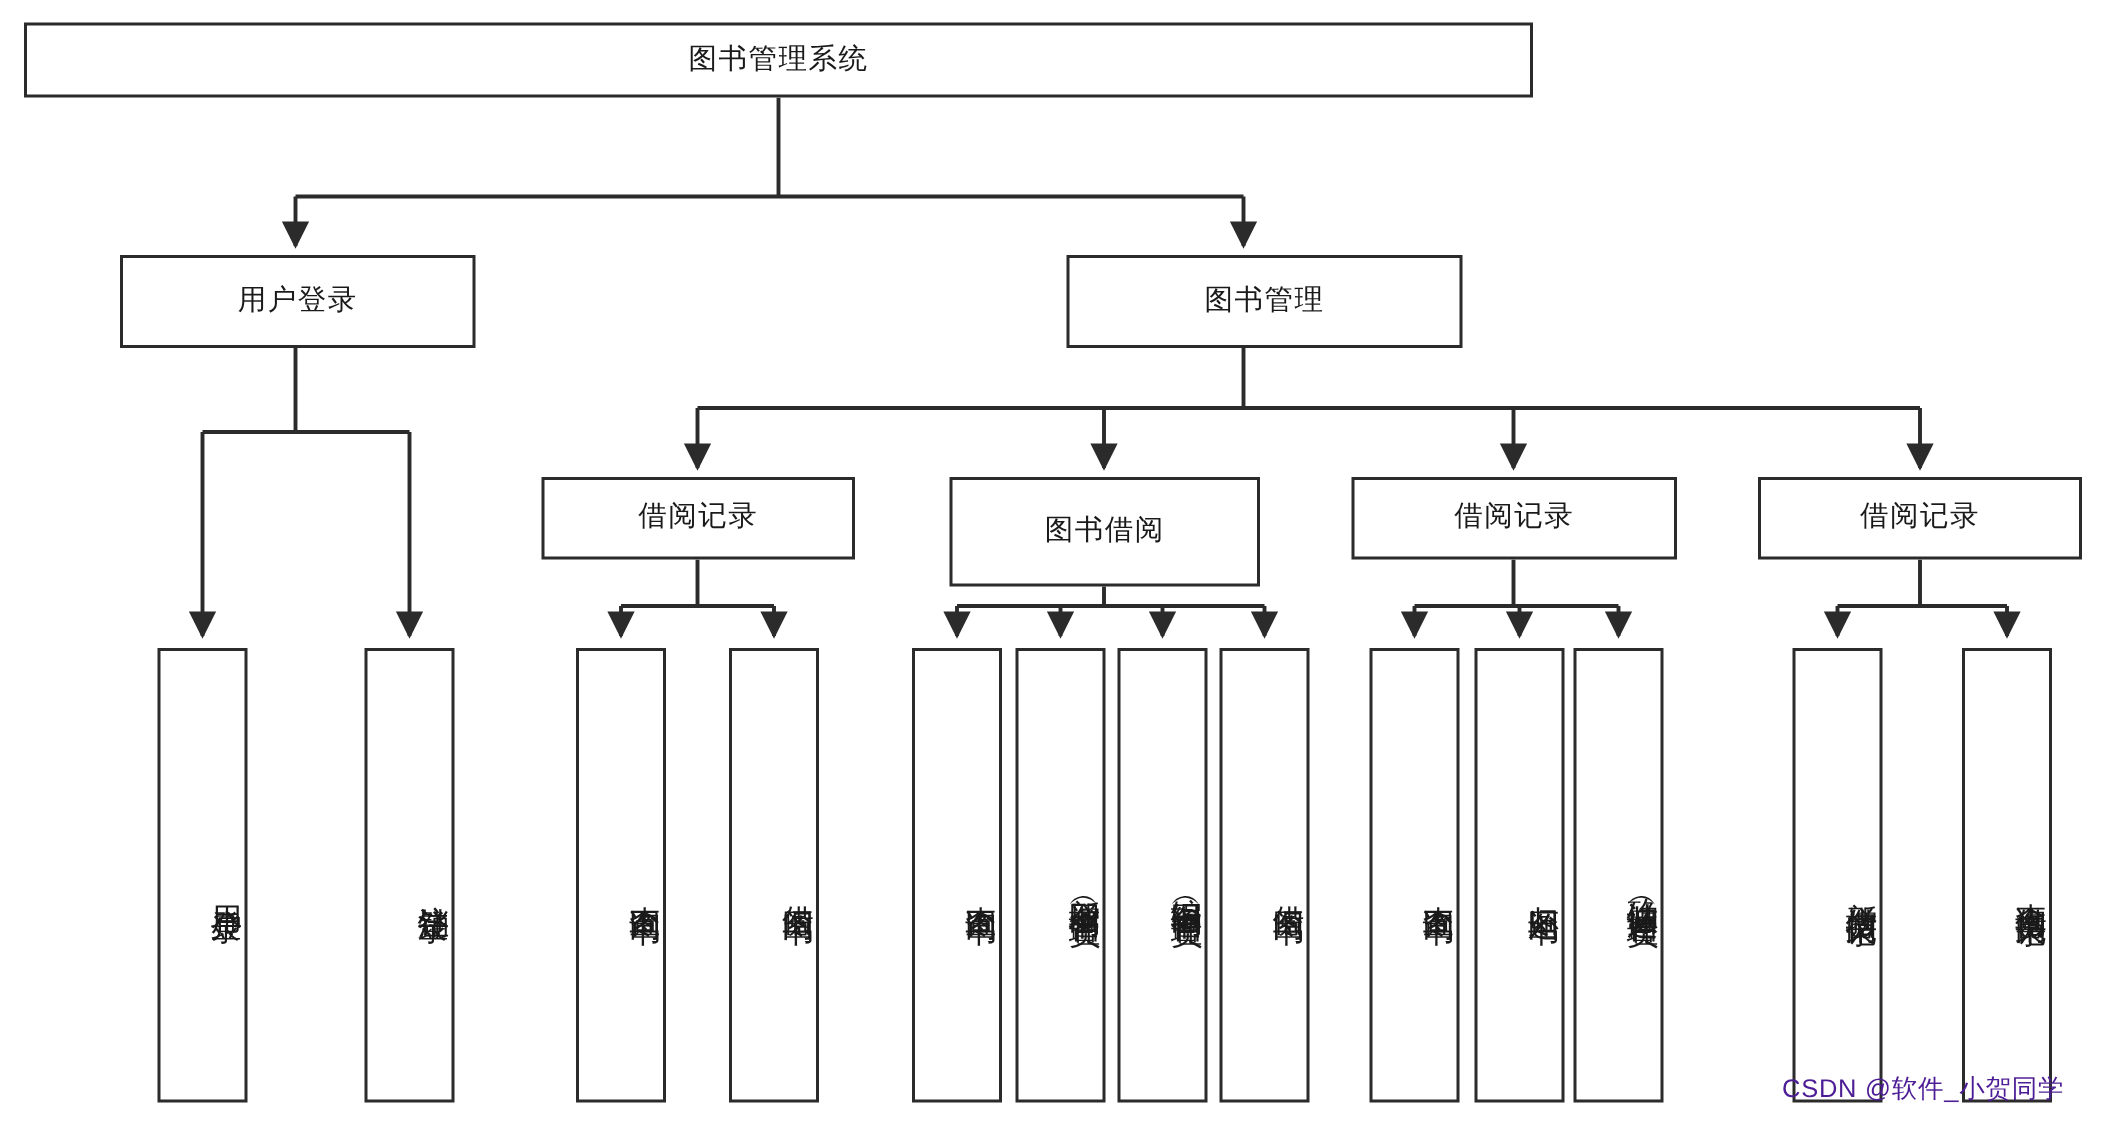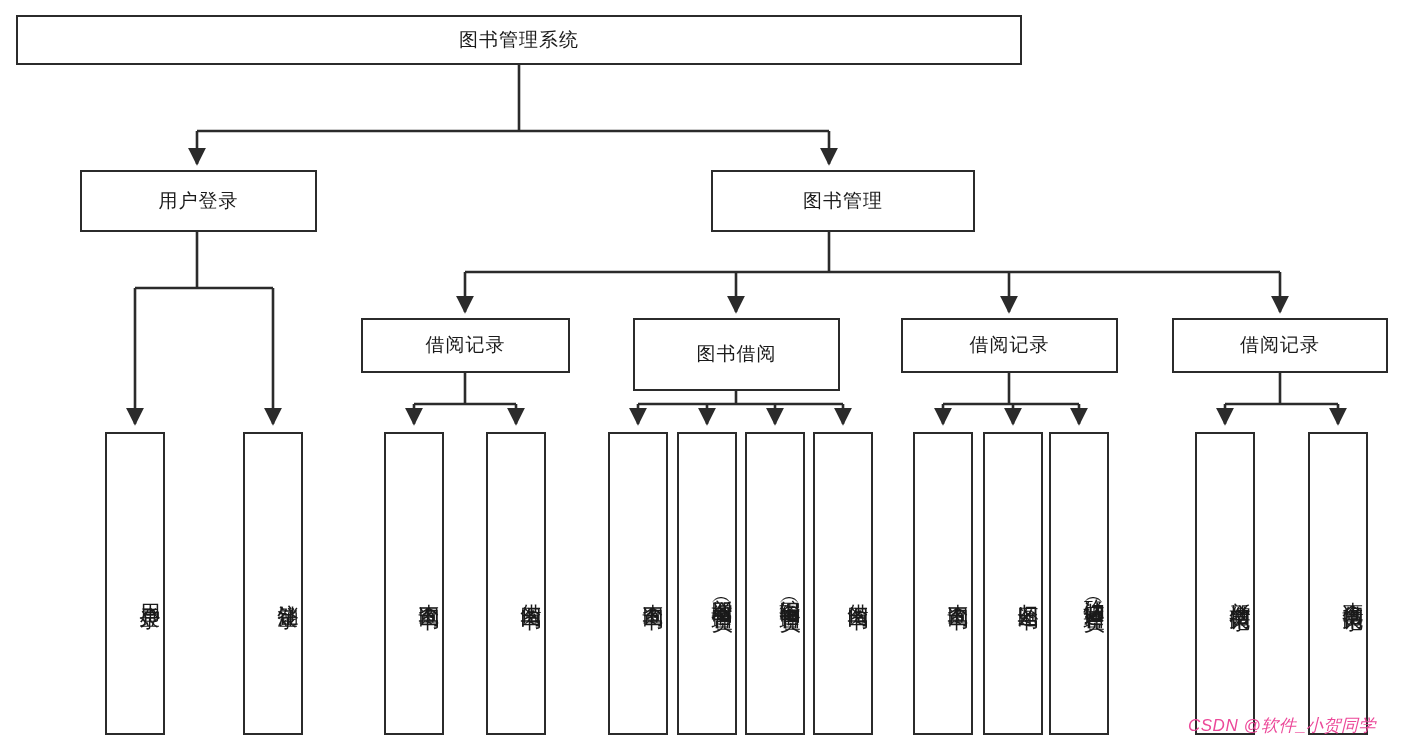--- a/index.html
+++ b/index.html
@@ -52,24 +52,23 @@
     top: 0;
     width: 1405px;
     height: 747px;
     pointer-events: none;
   }
   .watermark {
     position: absolute;
     left: 1188px;
     top: 714px;
     font-size: 17px;
-    color: #ec4899;
+    color: #4c1d95;
     white-space: nowrap;
     letter-spacing: 0.5px;
-    font-style: italic;
   }
 </style>
 </head>
 <body>
 
 <div id="canvas">
 
   <svg id="links" viewBox="0 0 1405 747">
     <defs>
       <marker id="arrow" viewBox="0 0 10 10" refX="9" refY="5" markerWidth="7" markerHeight="7" orient="auto-start-reverse">

